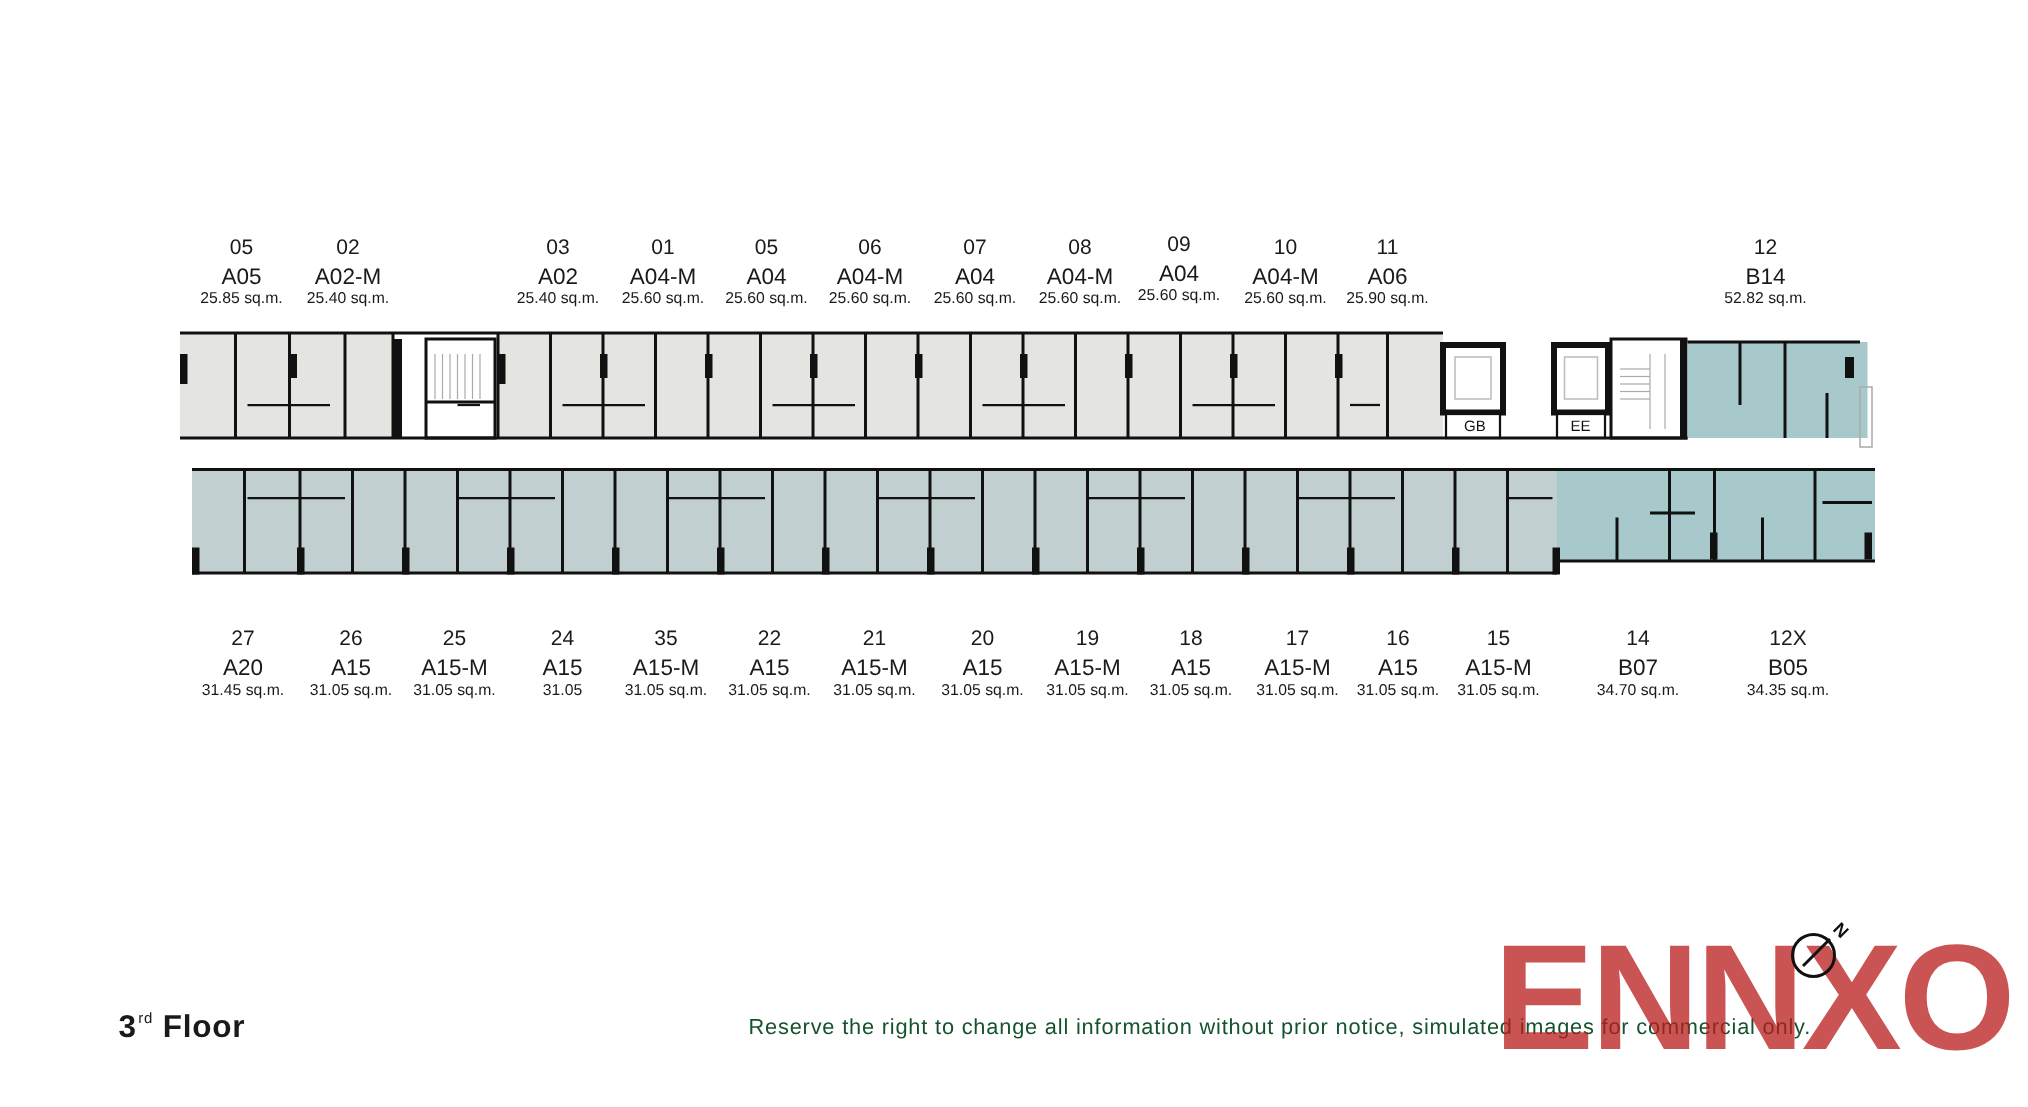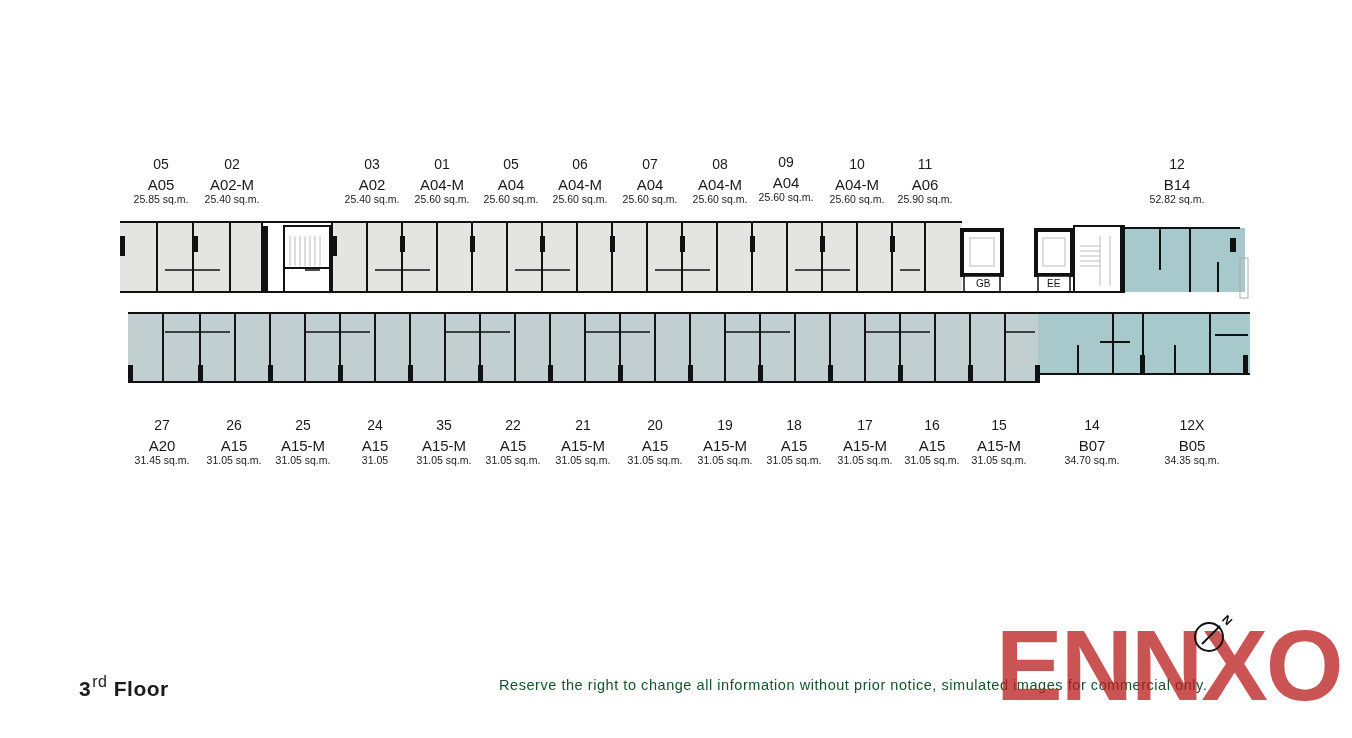--- a/index.html
+++ b/index.html
@@ -4,21 +4,21 @@
 <style>
   html, body { margin: 0; padding: 0; background: #ffffff; }
   body { width: 1352px; height: 738px; position: relative; overflow: hidden;
          font-family: "Liberation Sans", sans-serif; color: #1a1a1a; }
   .unit-label { position: absolute; text-align: center; width: 80px; line-height: 1; }
   .unit-label .num { font-size: 14px; display: block; margin-bottom: 6px; }
   .unit-label .type { font-size: 15px; display: block; margin-bottom: 2px; }
   .unit-label .area { font-size: 10.5px; display: block; }
   #plan { position: absolute; left: 0; top: 0; }
   .floor-title { position: absolute; left: 79px; top: 673px; font-size: 21px; font-weight: bold; letter-spacing: 0.5px; }
-  .floor-title sup { font-size: 16px; font-weight: normal; vertical-align: 9px; margin-left: 1px; }
+  .floor-title sup { font-size: 10px; font-weight: normal; vertical-align: 9px; margin-left: 1px; }
   .disclaimer { position: absolute; left: 499px; top: 677px; font-size: 14.5px; font-weight: normal; letter-spacing: 0.55px; color: #14532d; z-index: 2; text-align: center; }
   .watermark { position: absolute; left: 996px; top: 615px; font-size: 100px; font-weight: bold; color: #b91c1c; opacity: 0.75; letter-spacing: -2px; z-index: 3; line-height: 1; }
   .compass { position: absolute; left: 1190px; top: 608px; z-index: 4; }
   .svc-label { font-family: "Liberation Sans", sans-serif; font-size: 10px; fill: #111; }
 </style>
 </head>
 <body>
 
 <div>
   <div class="unit-label" style="left:121px;top:157px;">

